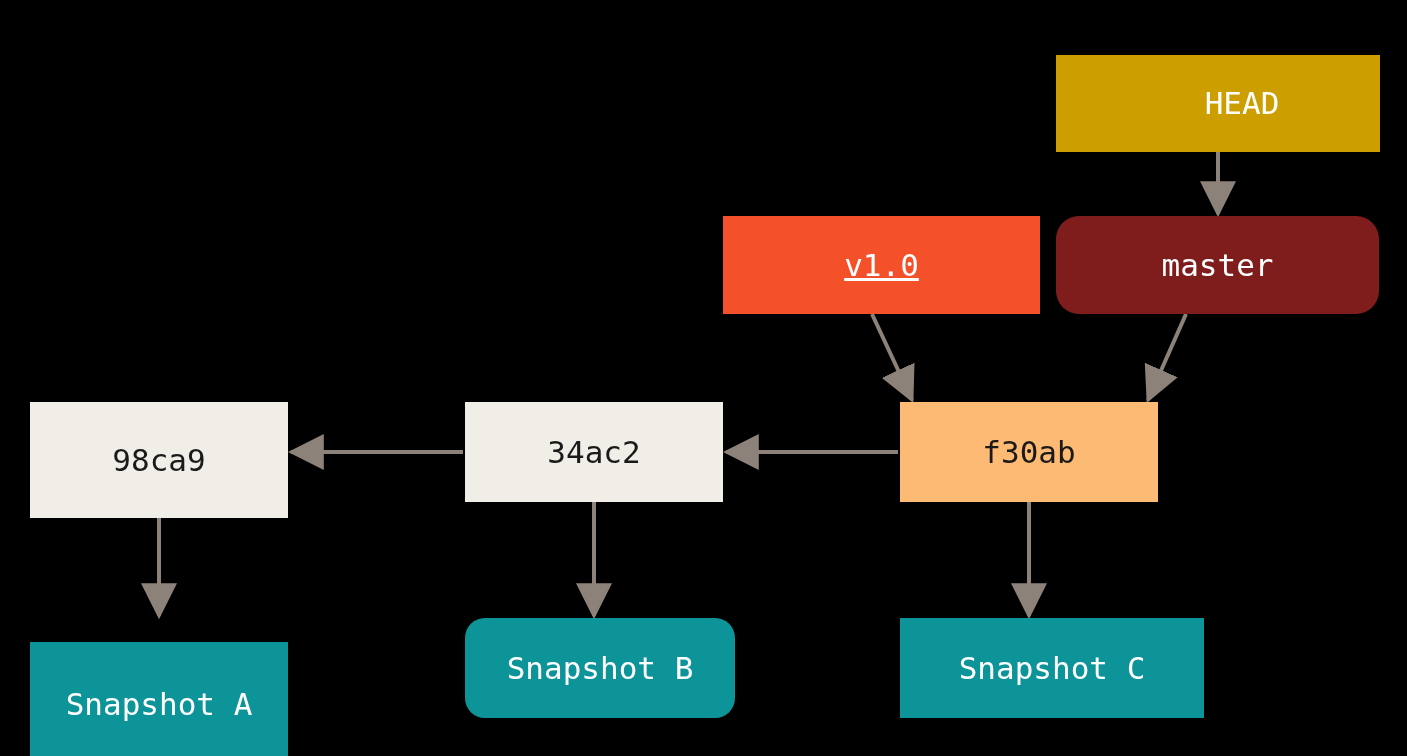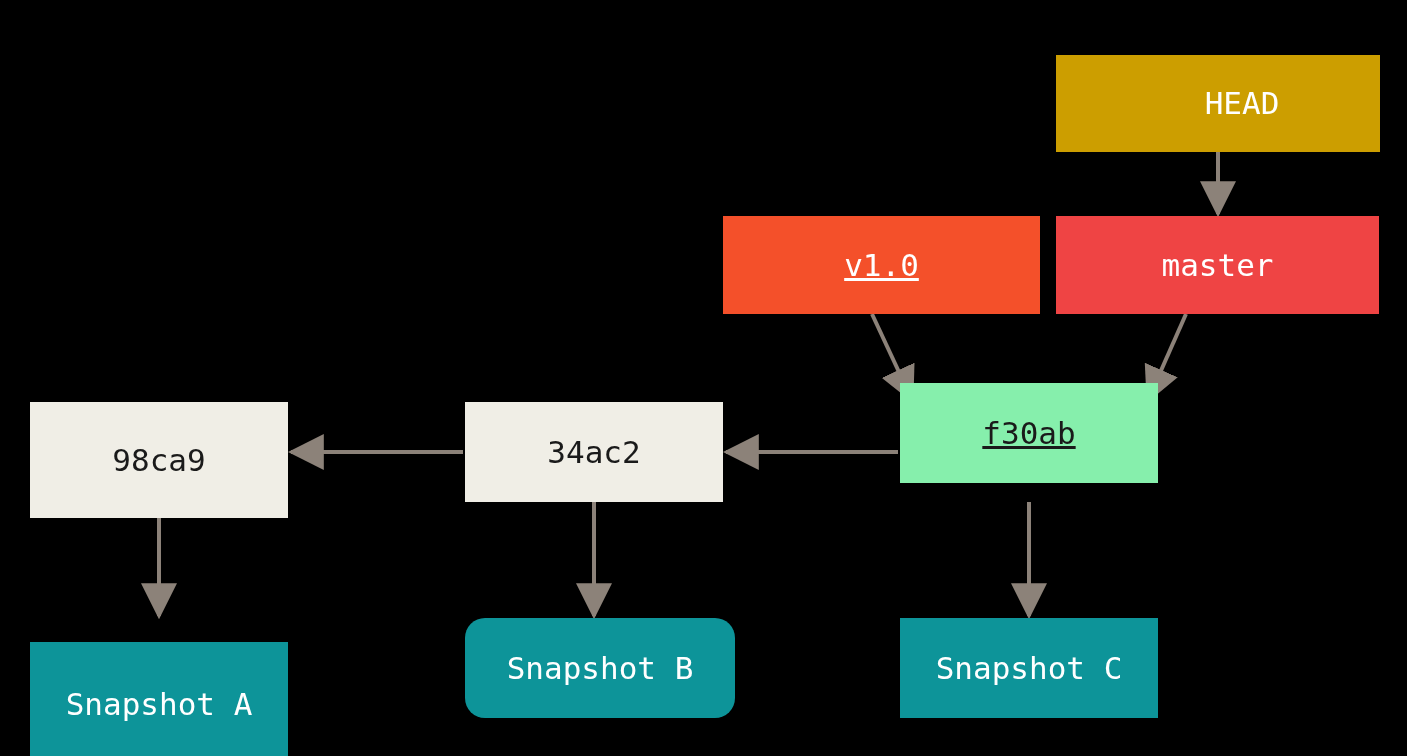--- a/index.html
+++ b/index.html
@@ -90,41 +90,41 @@
   </svg>
 
   <div class="node node-head" style="left: 1056px; top: 55px; width: 324px; height: 97px; background: rgb(204, 158, 0);">
     <span class="node-label">HEAD</span>
   </div>
 
   <div class="node node-ref" style="left: 723px; top: 216px; width: 317px; height: 98px; background: rgb(244, 80, 42); text-decoration: underline;">
     <span class="node-label">v1.0</span>
   </div>
 
-  <div class="node node-ref" style="left: 1056px; top: 216px; width: 323px; height: 98px; background: #ef4444;">
+  <div class="node node-ref" style="left: 1056px; top: 216px; width: 323px; height: 98px; background: #7f1d1d; border-radius: 23px;">
     <span class="node-label">master</span>
   </div>
 
   <div class="node node-commit" style="left: 30px; top: 402px; width: 258px; height: 116px; background: rgb(240, 238, 230);">
     <span class="node-label">98ca9</span>
   </div>
 
   <div class="node node-commit" style="left: 465px; top: 402px; width: 258px; height: 100px; background: rgb(240, 238, 230);">
     <span class="node-label">34ac2</span>
   </div>
 
-  <div class="node node-commit" style="left: 900px; top: 383px; width: 258px; height: 100px; background: #86efac; text-decoration: underline;">
+  <div class="node node-commit" style="left: 900px; top: 402px; width: 258px; height: 100px; background: #fdba74;">
     <span class="node-label">f30ab</span>
   </div>
 
   <div class="node node-snapshot" style="left: 30px; top: 618px; width: 258px; height: 124px; background: rgb(13, 148, 153); margin-top: 24px;">
     <span class="node-label">Snapshot A</span>
   </div>
 
   <div class="node node-snapshot" style="left: 465px; top: 618px; width: 270px; height: 100px; background: rgb(13, 148, 153); border-radius: 20px;">
     <span class="node-label">Snapshot B</span>
   </div>
 
-  <div class="node node-snapshot" style="left: 900px; top: 618px; width: 258px; height: 100px; background: rgb(13, 148, 153);">
+  <div class="node node-snapshot" style="left: 900px; top: 618px; width: 304px; height: 100px; background: rgb(13, 148, 153);">
     <span class="node-label">Snapshot C</span>
   </div>
 
 </div>
 
 </body></html>

